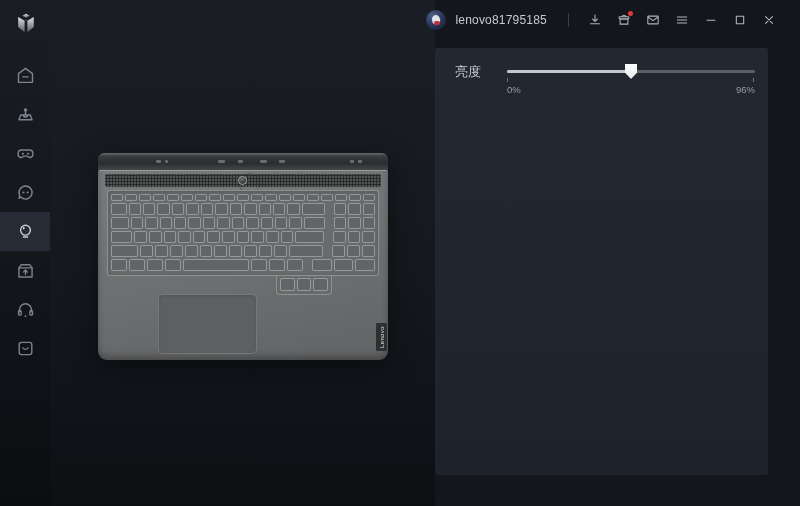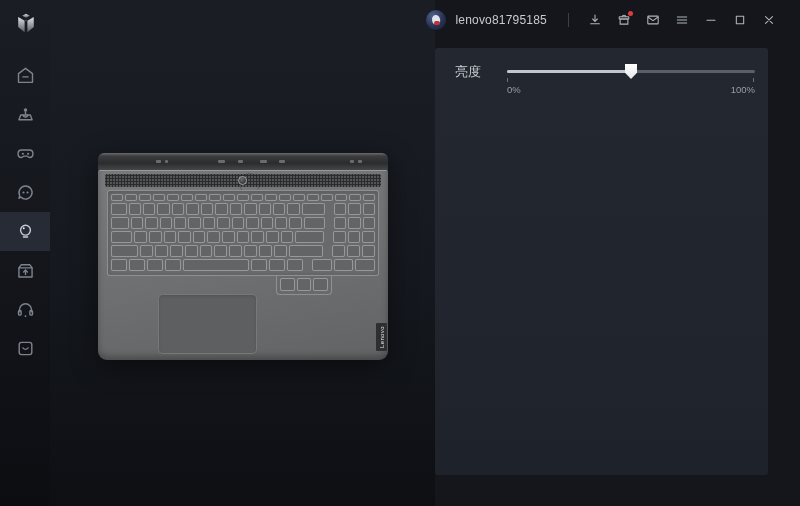--- a/index.html
+++ b/index.html
@@ -428,15 +428,15 @@
 
 <div class="panel">
   <div class="brightness-label">亮度</div>
   <div class="slider">
     <div class="slider-track"></div>
     <div class="slider-fill" style="width: 50%;"></div>
     <div class="slider-thumb" style="left: 50%;"></div>
     <div class="tick left"></div>
     <div class="tick right"></div>
     <div class="slider-min">0%</div>
-    <div class="slider-max">100%</div>
+    <div class="slider-max">96%</div>
   </div>
 </div>
 
 </body></html>

